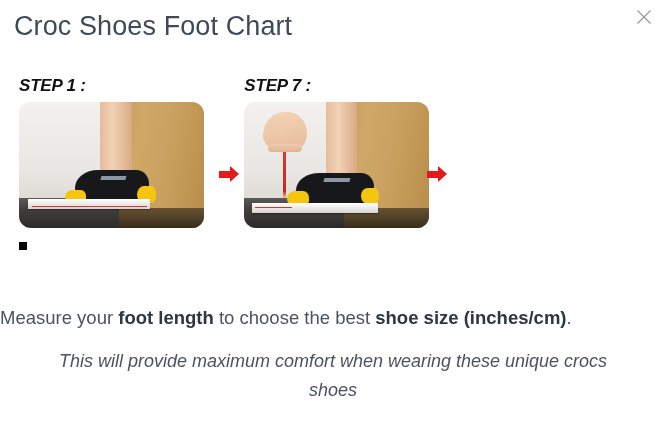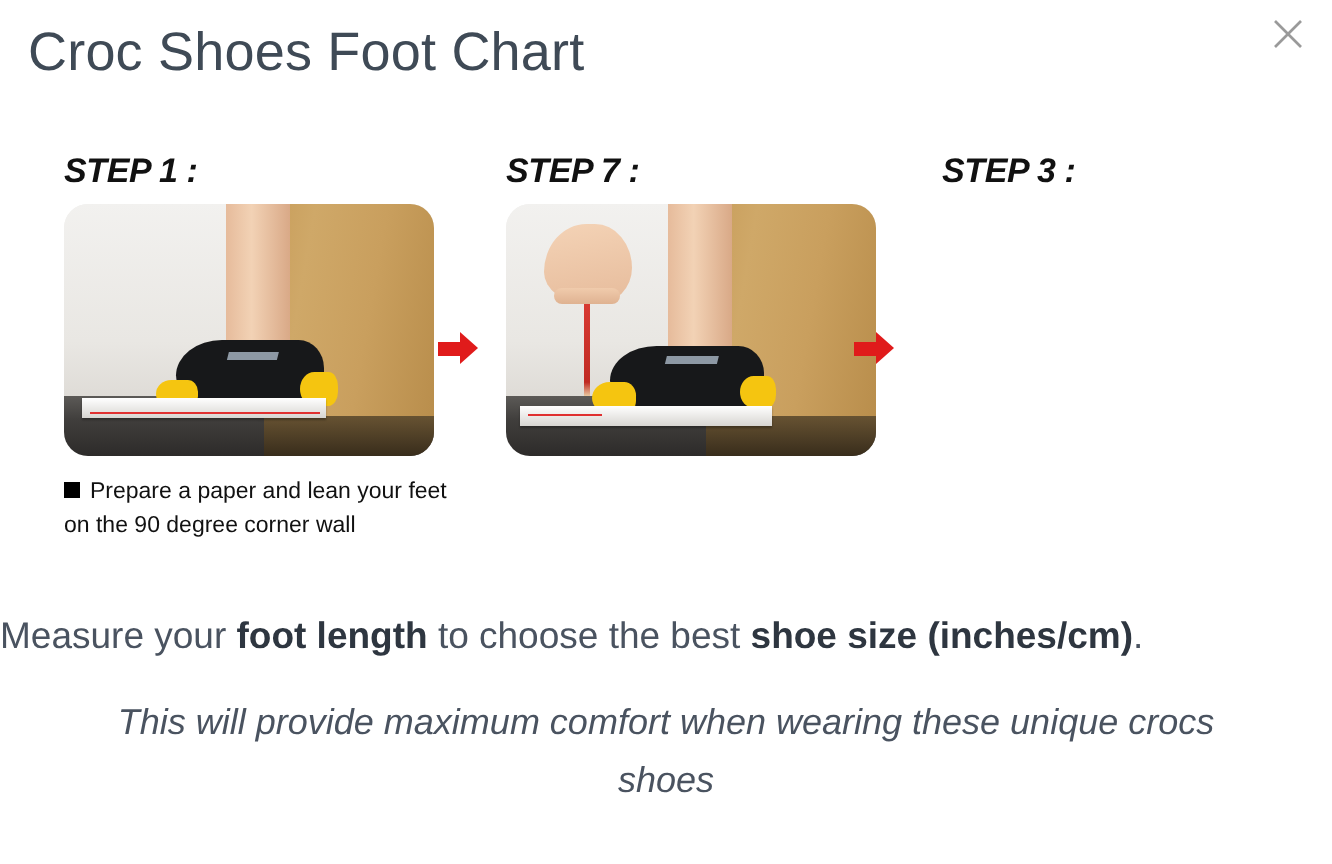--- a/index.html
+++ b/index.html
@@ -54,21 +54,21 @@
     height: 215px;
     display: flex;
     flex-direction: row;
     align-items: flex-start;
   }
   .step-panel {
     position: relative;
     width: 209px;
     height: 215px;
   }
-  .step-panel.p1 { margin-left: 25px; }
+  .step-panel.p1 { margin-left: 12px; }
   .step-panel.p2 { margin-left: 19px; }
   .step-panel.p3 { margin-left: 16px; }
 
   .step-label {
     font-family: "Liberation Sans", sans-serif;
     font-size: 17px;
     font-weight: bold;
     font-style: italic;
     color: #111111;
     letter-spacing: -0.2px;
@@ -359,21 +359,21 @@
       <div class="leg" style="left:44%;"></div>
       <div class="shoe" style="left:30%; bottom:20%; width:40%;">
         <div class="shoe-stripe"></div>
       </div>
       <div class="sock-yellow" style="left:25%; bottom:19%; width:11%; height:11%;"></div>
       <div class="sock-yellow" style="left:64%; bottom:20%; width:10%; height:13%;"></div>
       <div class="paper-sheet" style="left:5%; bottom:15%; width:66%;"></div>
       <div class="paper-redline" style="left:7%; bottom:17%; width:62%;"></div>
     </div>
     <div class="caption">
-      <span class="bullet-square"></span><span>Prepare a paper and lean your feet on the 90 degree corner wall</span>
+      <span class="bullet-square"></span>
     </div>
   </div>
 
   <div class="step-panel p2">
     <div class="step-label">STEP 7 :</div>
     <div class="photo">
       <div class="bg-wall"></div>
       <div class="bg-floor"></div>
       <div class="cardboard right">
         <div class="cardboard-edge"></div>
@@ -387,21 +387,20 @@
         <div class="shoe-stripe"></div>
       </div>
       <div class="sock-yellow" style="left:23%; bottom:17%; width:12%; height:12%;"></div>
       <div class="sock-yellow" style="left:63%; bottom:19%; width:10%; height:13%;"></div>
       <div class="paper-sheet" style="left:4%; bottom:12%; width:68%;"></div>
       <div class="paper-redline" style="left:6%; bottom:16%; width:20%;"></div>
     </div>
   </div>
 
   <div class="step-panel p3">
-    <div class="step-label">STEP 3 :</div>
   </div>
 </div>
 
 <div class="arrow a1">
   <div class="arrow-shaft"></div>
   <div class="arrow-head"></div>
 </div>
 <div class="arrow a2">
   <div class="arrow-shaft"></div>
   <div class="arrow-head"></div>

